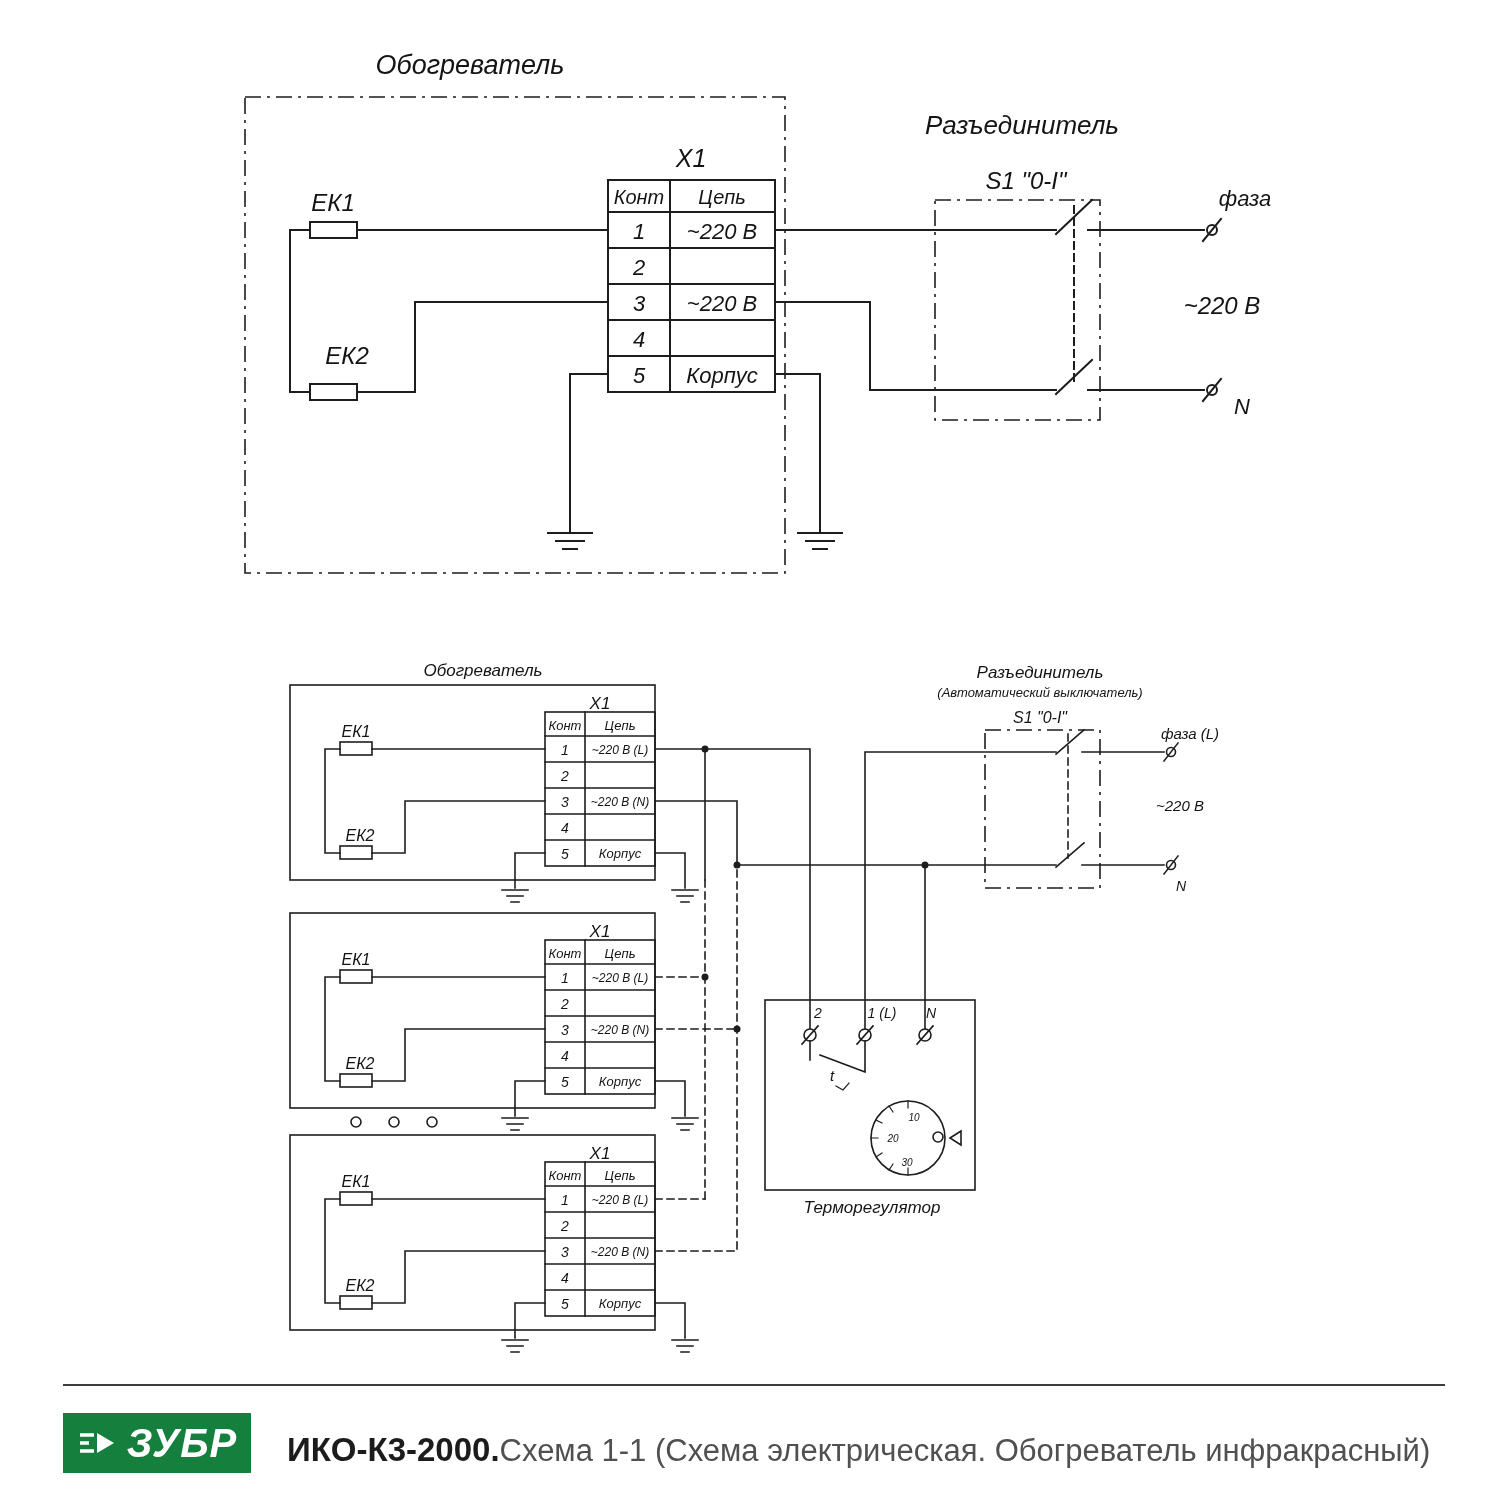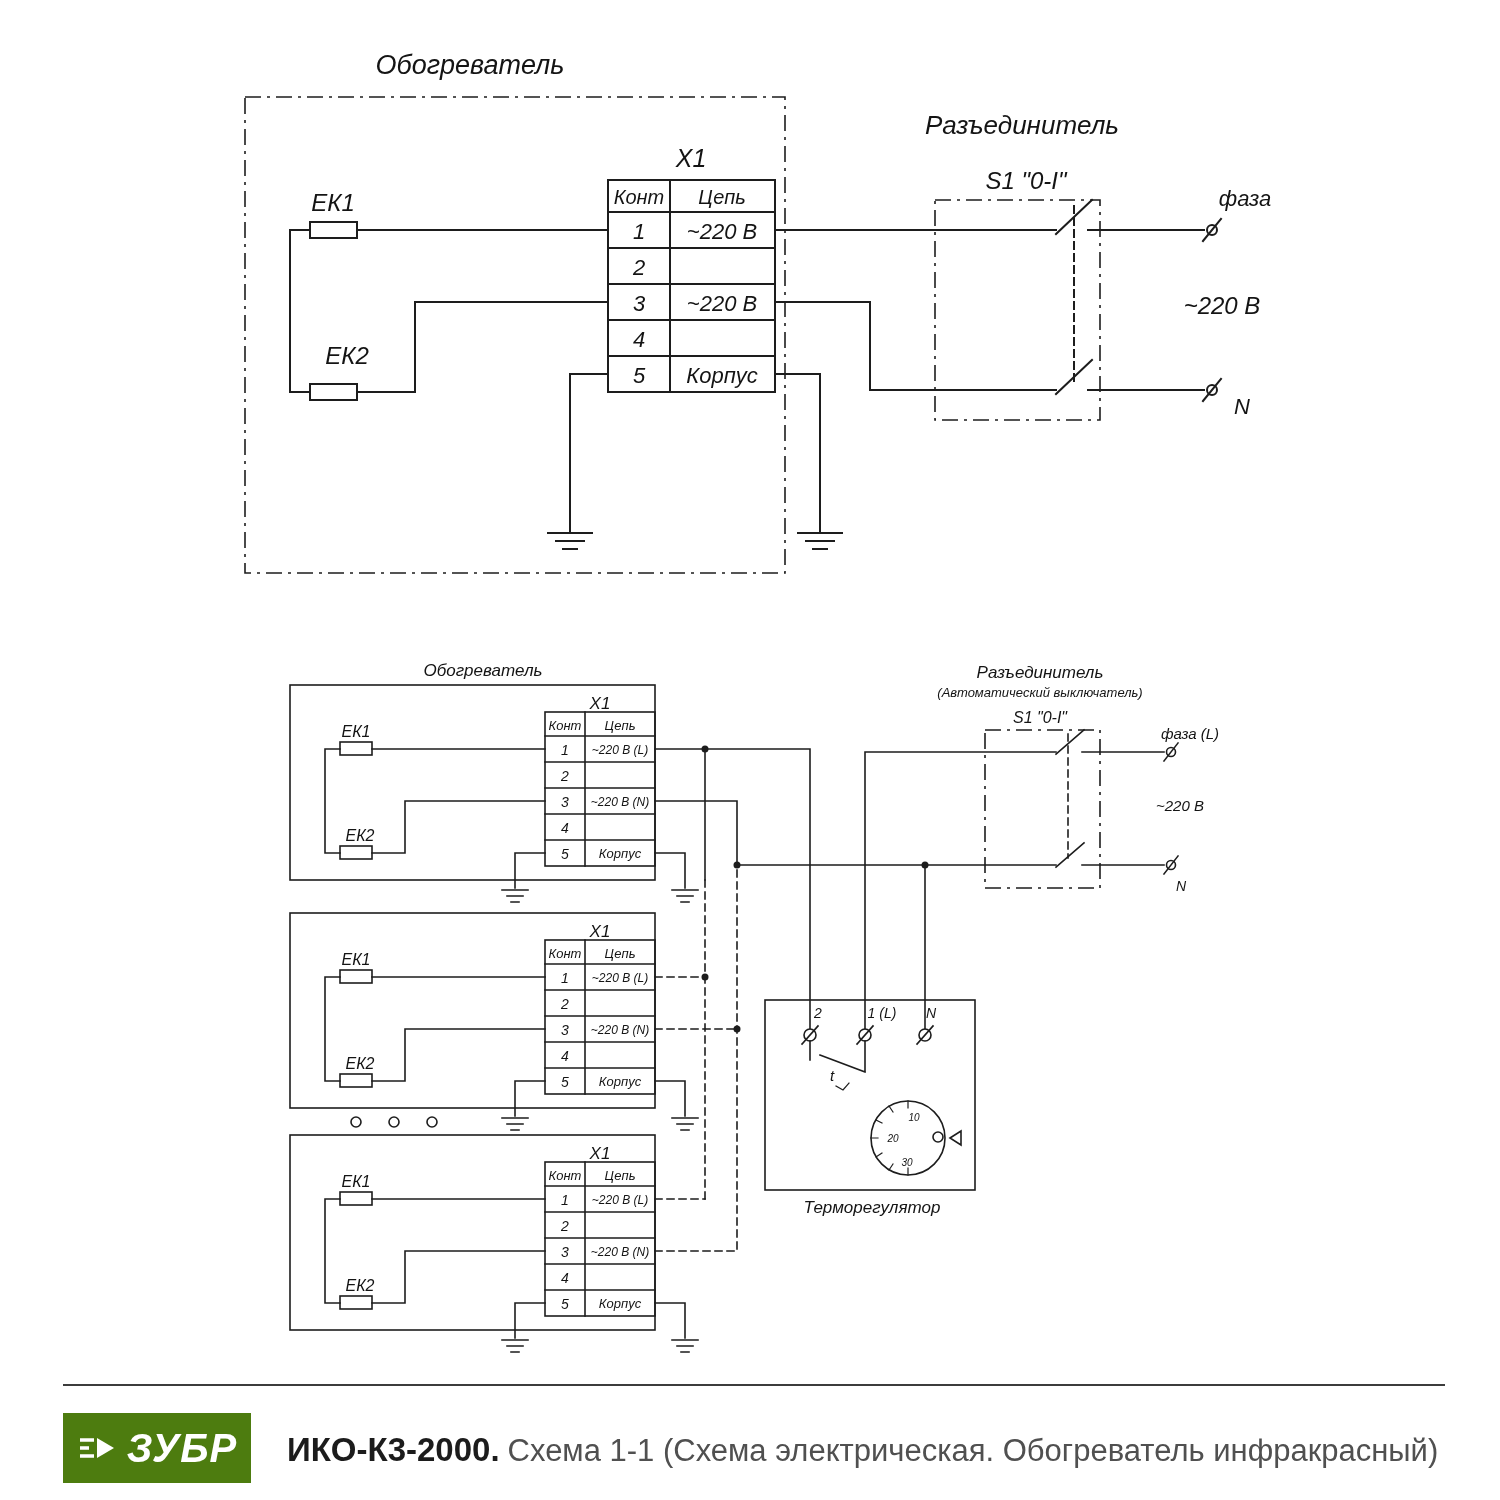--- a/index.html
+++ b/index.html
@@ -9,26 +9,26 @@
   svg.diagram text { fill:#141414; font-family:"Liberation Sans","DejaVu Sans",sans-serif; font-style:italic; }
   .mid { text-anchor:middle; }
   .w  { stroke:#1d1d1d; stroke-width:2; fill:none; stroke-linecap:square; }
   .wb { stroke:#1d1d1d; stroke-width:1.6; fill:none; stroke-linecap:square; }
   .dash { stroke-dasharray:7 5; }
   .dd { stroke:#1d1d1d; stroke-width:1.6; fill:none; stroke-dasharray:16 6 3 6; }
   .dot { fill:#1d1d1d; stroke:none; }
   .term { fill:#ffffff; }
   
   .rule { position:absolute; left:63px; top:1384px; width:1382px; height:2px; background:#3c3c3c; }
-  .logo { position:absolute; left:63px; top:1413px; width:188px; height:70px; background:#4d7c0f;
+  .logo { position:absolute; left:63px; top:1413px; width:188px; height:60px; background:#15803d;
           display:flex; align-items:center; justify-content:center; gap:10px; }
   .logo-text { color:#ffffff; font-size:40px; font-weight:bold; font-style:italic; letter-spacing:1px; }
   .caption { position:absolute; left:287px; top:1431px; white-space:nowrap; }
   .model { font-weight:bold; font-size:33px; color:#1c1c1c; }
-  .subtitle { font-size:31px; color:#505050; margin-left:8px; }
+  .subtitle { font-size:31px; color:#505050; margin-left:0; }
 </style>
 </head>
 <body>
 
 <svg class="diagram" width="1500" height="1500" viewBox="0 0 1500 1500">
 
   <g>
     <text x="470" y="74" font-size="27" class="mid">Обогреватель</text>
     <rect x="245" y="97" width="540" height="476" class="dd"></rect>
 

